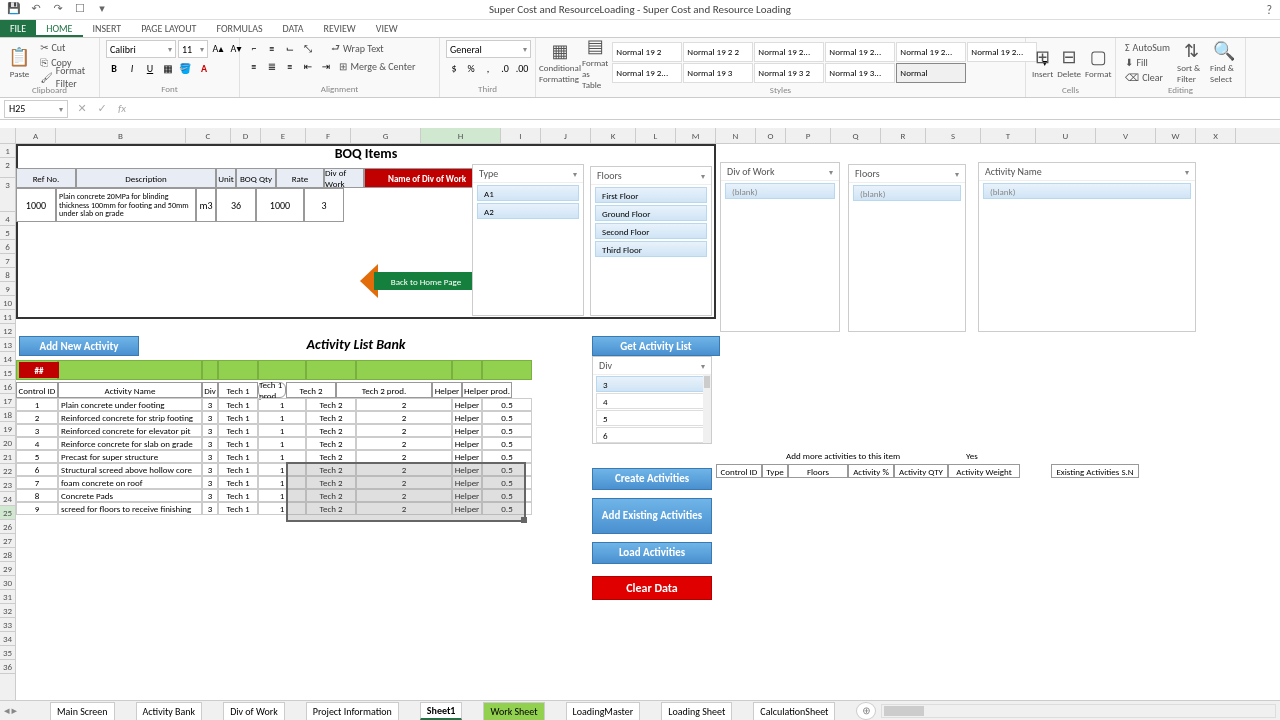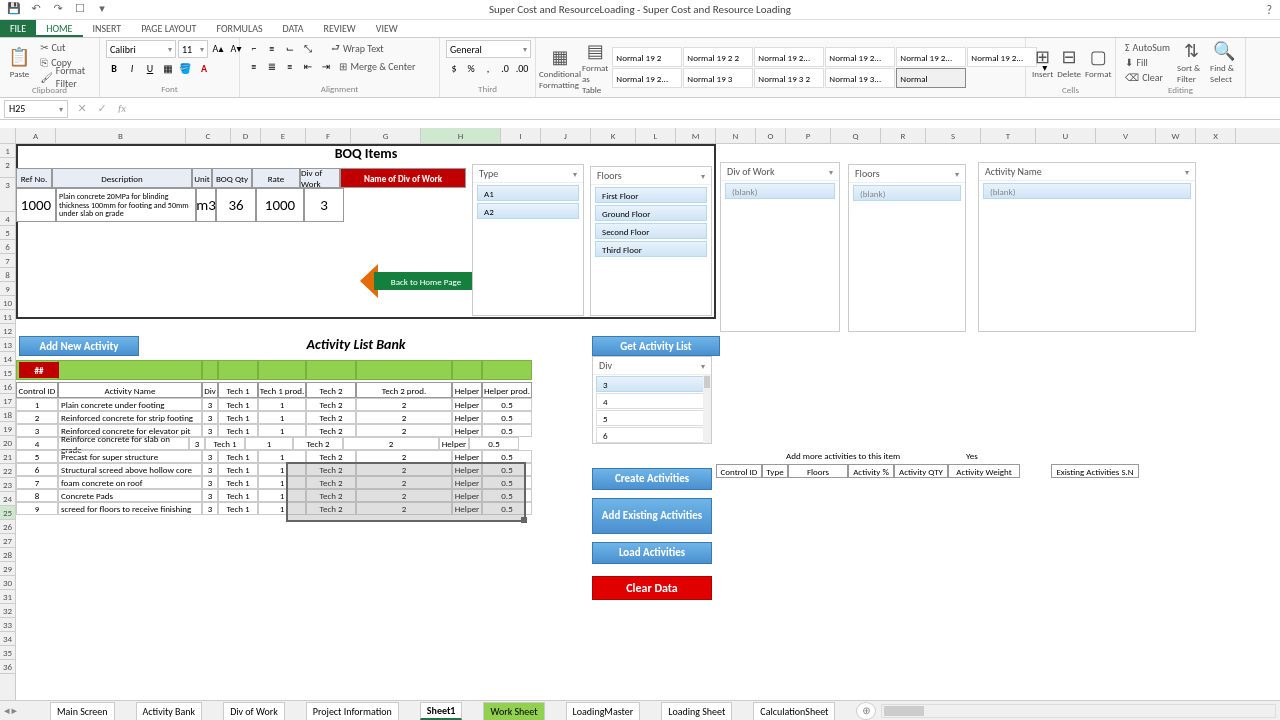--- a/index.html
+++ b/index.html
@@ -52,21 +52,21 @@
 .row-h.sel { background: #d0e8d0; }
 .sheet { position: absolute; left: 16px; top: 16px; right: 0; bottom: 0; }
 
 
 .boq-border { position: absolute; left: 0; top: 0; width: 700px; height: 175px; border: 2px solid #333; }
 .boq-title { position: absolute; left: 0; top: 0; width: 700px; height: 20px; text-align: center; font-weight: bold; font-size: 14px; line-height: 20px; }
 .boq-hdr { position: absolute; top: 24px; height: 20px; display: flex; }
 .boq-cell { border: 1px solid #999; font-size: 9px; display: flex; align-items: center; justify-content: center; background: #e8edf5; }
 .boq-cell.red { background: #c00000; color: #fff; font-weight: bold; }
 .boq-row { position: absolute; top: 44px; height: 34px; display: flex; }
-.boq-data { border: 1px solid #999; font-size: 15px; display: flex; align-items: center; justify-content: center; background: #fff; }
+.boq-data { border: 1px solid #999; font-size: 10px; display: flex; align-items: center; justify-content: center; background: #fff; }
 .boq-data.red { background: #c00000; color: #fff; }
 .boq-data.desc { font-size: 8px; text-align: left; padding: 1px 2px; justify-content: flex-start; line-height: 1.1; }
 
 .back-btn { position: absolute; left: 358px; top: 128px; width: 104px; height: 18px; background: #15803d; color: #fff; font-size: 9px; display: flex; align-items: center; justify-content: center; cursor: pointer; }
 .back-arrow { position: absolute; left: 344px; top: 120px; width: 0; height: 0; border-top: 17px solid transparent; border-bottom: 17px solid transparent; border-right: 18px solid #e26b0a; }
 
 
 .slicer { position: absolute; border: 1px solid #ccc; background: #fff; }
 .slicer-hdr { height: 18px; border-bottom: 1px solid #eee; padding: 0 6px; font-size: 10px; color: #555; display: flex; align-items: center; justify-content: space-between; }
 .slicer-item { margin: 2px 4px; height: 16px; border: 1px solid #b8d8f0; background: linear-gradient(#e8f2fb,#d0e4f5); font-size: 9px; padding: 0 6px; display: flex; align-items: center; cursor: pointer; }
@@ -251,20 +251,21 @@
           <div class="style-cell">Normal 19 2...</div>
           <div class="style-cell">Normal 19 2...</div>
           <div class="style-cell">Normal 19 2...</div>
           <div class="style-cell">Normal 19 3</div>
           <div class="style-cell">Normal 19 3 2</div>
           <div class="style-cell">Normal 19 3...</div>
           <div class="style-cell sel">Normal</div>
         </div>
       <span class="mini-btn">▾</span>
     </div>
+    <div class="ribbon-group-label">Styles</div>
   </div>
   <div class="ribbon-group" style="width:90px">
     <div class="ribbon-group-content">
       <div class="ribbon-btn-lg" style="width:28px">
           <span class="ico">⊞</span>
           <span>Insert</span>
         </div>
       <div class="ribbon-btn-lg" style="width:28px">
           <span class="ico">⊟</span>
           <span>Delete</span>
@@ -371,21 +372,21 @@
       <div class="row-h">33</div>
       <div class="row-h">34</div>
       <div class="row-h">35</div>
       <div class="row-h">36</div>
     </div>
   <div class="sheet">
 
     <div class="boq-border"></div>
     <div class="boq-title">BOQ Items</div>
     <div class="boq-hdr" style="left:0" id="boq-hdr">
-        <div class="boq-cell" style="width: 36px;">Ref No.</div>
+        <div class="boq-cell" style="width: 60px;">Ref No.</div>
         <div class="boq-cell" style="width: 140px;">Description</div>
         <div class="boq-cell" style="width: 20px;">Unit</div>
         <div class="boq-cell" style="width: 40px;">BOQ Qty</div>
         <div class="boq-cell" style="width: 48px;">Rate</div>
         <div class="boq-cell" style="width: 40px;">Div of Work</div>
         <div class="boq-cell red" style="width: 126px;">Name of Div of Work</div>
       </div>
     <div class="boq-row" style="left:0" id="boq-row">
         <div class="boq-data" style="width: 40px;">1000</div>
         <div class="boq-data desc" style="width: 140px;">Plain concrete 20MPa for blinding thickness 100mm for footing and 50mm under slab on grade</div>
@@ -460,21 +461,21 @@
         <div class="alb-g-cell" style="width: 96px;"></div>
         <div class="alb-g-cell" style="width: 30px;"></div>
         <div class="alb-g-cell" style="width: 50px;"></div>
       </div>
     <div class="alb-red">##</div>
     <div class="alb-hdrs" id="alb-hdrs">
         <div class="alb-h" style="width: 42px;">Control ID</div>
         <div class="alb-h" style="width: 144px;">Activity Name</div>
         <div class="alb-h" style="width: 16px;">Div</div>
         <div class="alb-h" style="width: 40px;">Tech 1</div>
-        <div class="alb-h" style="width: 48px;">Tech 1 prod.</div>
+        <div class="alb-h" style="width: 28px; border-radius: 6px;">Tech 1 prod.</div>
         <div class="alb-h" style="width: 50px;">Tech 2</div>
         <div class="alb-h" style="width: 96px;">Tech 2 prod.</div>
         <div class="alb-h" style="width: 30px;">Helper</div>
         <div class="alb-h" style="width: 50px;">Helper prod.</div>
       </div>
     <div class="alb-rows" id="alb-rows">
         <div class="alb-row">
           <div class="alb-c ctr" style="width: 42px;">1</div>
           <div class="alb-c" style="width: 144px;">Plain concrete under footing</div>
           <div class="alb-c ctr" style="width: 16px;">3</div>
@@ -502,21 +503,21 @@
           <div class="alb-c ctr" style="width: 16px;">3</div>
           <div class="alb-c ctr" style="width: 40px;">Tech 1</div>
           <div class="alb-c ctr" style="width: 48px;">1</div>
           <div class="alb-c ctr" style="width: 50px;">Tech 2</div>
           <div class="alb-c ctr" style="width: 96px;">2</div>
           <div class="alb-c ctr" style="width: 30px;">Helper</div>
           <div class="alb-c ctr" style="width: 50px;">0.5</div>
         </div>
         <div class="alb-row">
           <div class="alb-c ctr" style="width: 42px;">4</div>
-          <div class="alb-c" style="width: 131px;">Reinforce concrete for slab on grade</div>
+          <div class="alb-c" style="width: 144px;">Reinforce concrete for slab on grade</div>
           <div class="alb-c ctr" style="width: 16px;">3</div>
           <div class="alb-c ctr" style="width: 40px;">Tech 1</div>
           <div class="alb-c ctr" style="width: 48px;">1</div>
           <div class="alb-c ctr" style="width: 50px;">Tech 2</div>
           <div class="alb-c ctr" style="width: 96px;">2</div>
           <div class="alb-c ctr" style="width: 30px;">Helper</div>
           <div class="alb-c ctr" style="width: 50px;">0.5</div>
         </div>
         <div class="alb-row">
           <div class="alb-c ctr" style="width: 42px;">5</div>

